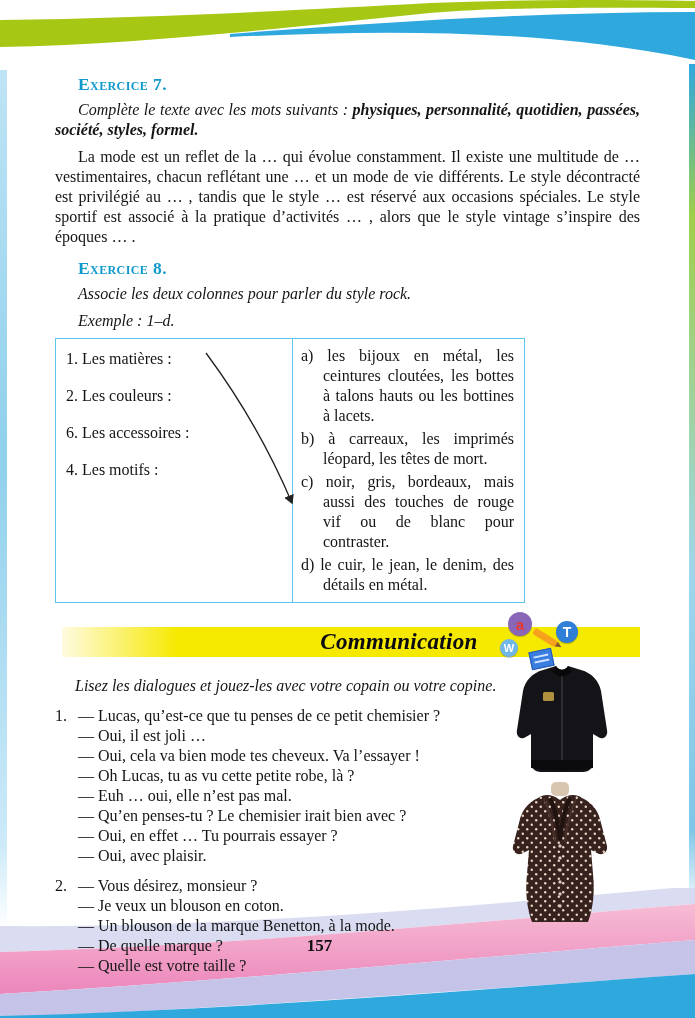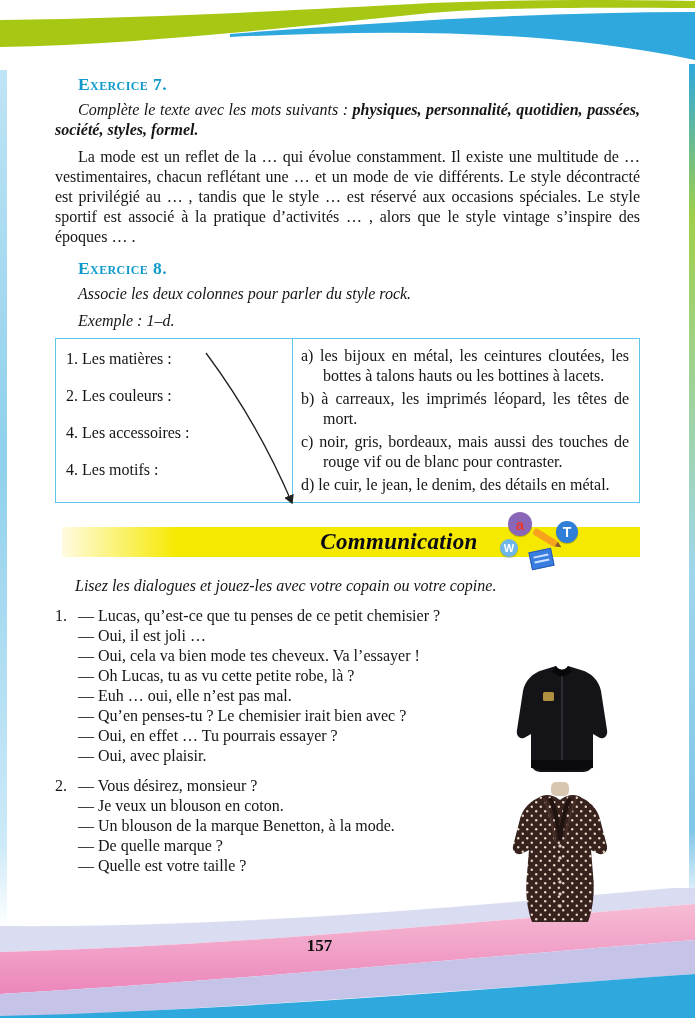--- a/index.html
+++ b/index.html
@@ -16,21 +16,21 @@
   #content{position:absolute;left:55px;top:74px;width:585px;z-index:1;}
   p{margin:0;}
   .ex-title{font-variant:small-caps;font-weight:bold;color:var(--heading-teal,#0f9acb);
       font-size:17.5px;letter-spacing:.4px;margin:0 0 5px 23px;}
   .instr{font-style:italic;text-indent:23px;text-align:justify;line-height:20px;margin-bottom:7px;}
   .instr .bold{font-weight:bold;}
   .para{text-indent:23px;text-align:justify;line-height:20px;margin-bottom:11px;}
   .ex8-head{margin-top:4px;}
   .example{font-style:italic;text-indent:23px;line-height:20px;margin-bottom:7px;}
 
-  .match-table{position:relative;display:flex;border:1px solid var(--table-border,#5ec6ea);width:585px;box-sizing:border-box;}
+  .match-table{position:relative;display:flex;border:1px solid var(--table-border,#5ec6ea);width:470px;box-sizing:border-box;}
   .col-left{width:237px;border-right:1px solid var(--table-border,#5ec6ea);padding:10px 8px 8px 10px;box-sizing:border-box;}
   .col-right{flex:1;padding:7px 10px 7px 8px;box-sizing:border-box;}
   .l-item{line-height:20px;margin-bottom:17px;}
   .l-item:last-child{margin-bottom:0;}
   .r-item{line-height:20px;text-align:justify;padding-left:22px;text-indent:-22px;margin-bottom:3px;}
   .r-item:last-child{margin-bottom:0;}
   .match-arrow{position:absolute;left:0;top:0;pointer-events:none;}
 
   .banner{position:relative;margin:24px 0 0 7px;width:578px;height:30px;
       background:linear-gradient(90deg,#fffbe0 0%,var(--banner-yellow,#f6e900) 20%,var(--banner-yellow,#f6e900) 100%);}
@@ -96,21 +96,21 @@
     <p class="para">La mode est un reflet de la … qui évolue constamment. Il existe une multitude de … vestimentaires, chacun reflétant une … et un mode de vie différents. Le style décontracté est privilégié au … , tandis que le style … est réservé aux occasions spéciales. Le style sportif est associé à la pratique d’activités … , alors que le style vintage s’inspire des époques … .</p>
 
     <h3 class="ex-title ex8-head">Exercice 8.</h3>
     <p class="instr">Associe les deux colonnes pour parler du style rock.</p>
     <p class="example">Exemple : 1–d.</p>
 
     <div class="match-table">
       <div class="col-left">
         <div class="l-item">1. Les matières :</div>
         <div class="l-item">2. Les couleurs :</div>
-        <div class="l-item">4. Les accessoires :</div>
+        <div class="l-item">6. Les accessoires :</div>
         <div class="l-item">4. Les motifs :</div>
       </div>
       <div class="col-right">
         <div class="r-item"><span>a)</span> <span>les bijoux en métal, les ceintures cloutées, les bottes à talons hauts ou les bottines à lacets.</span></div>
         <div class="r-item"><span>b)</span> <span>à carreaux, les imprimés léopard, les têtes de mort.</span></div>
         <div class="r-item"><span>c)</span> <span>noir, gris, bordeaux, mais aussi des touches de rouge vif ou de blanc pour contraster.</span></div>
         <div class="r-item"><span>d)</span> <span>le cuir, le jean, le denim, des détails en métal.</span></div>
       </div>
       <svg class="match-arrow" width="585" height="220" viewBox="0 0 585 220">
         <defs>

